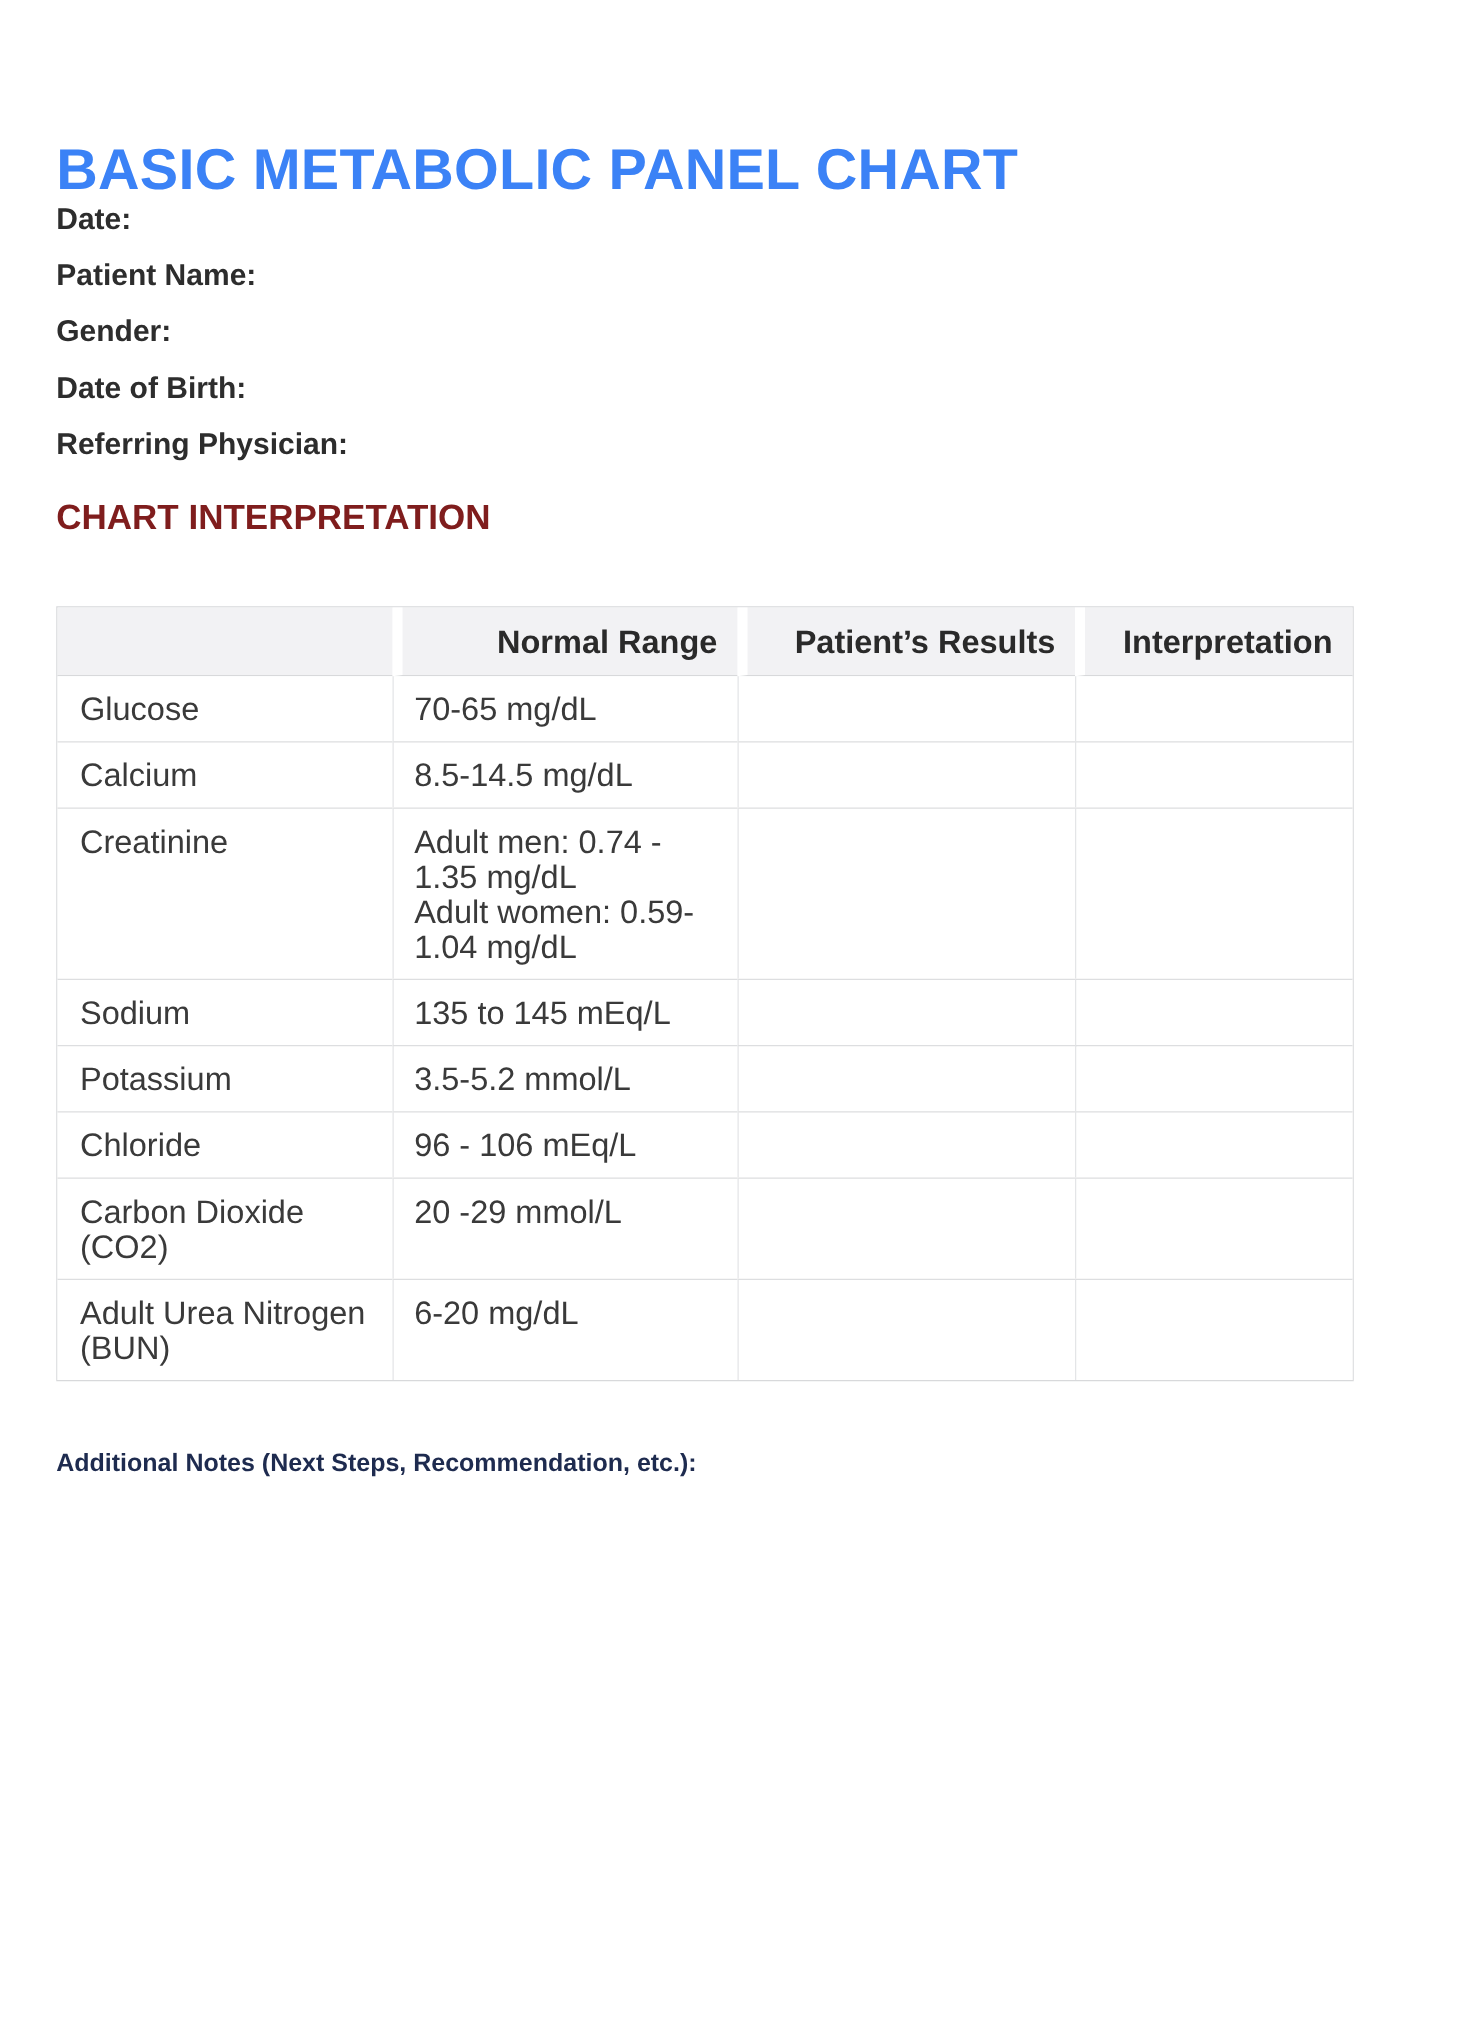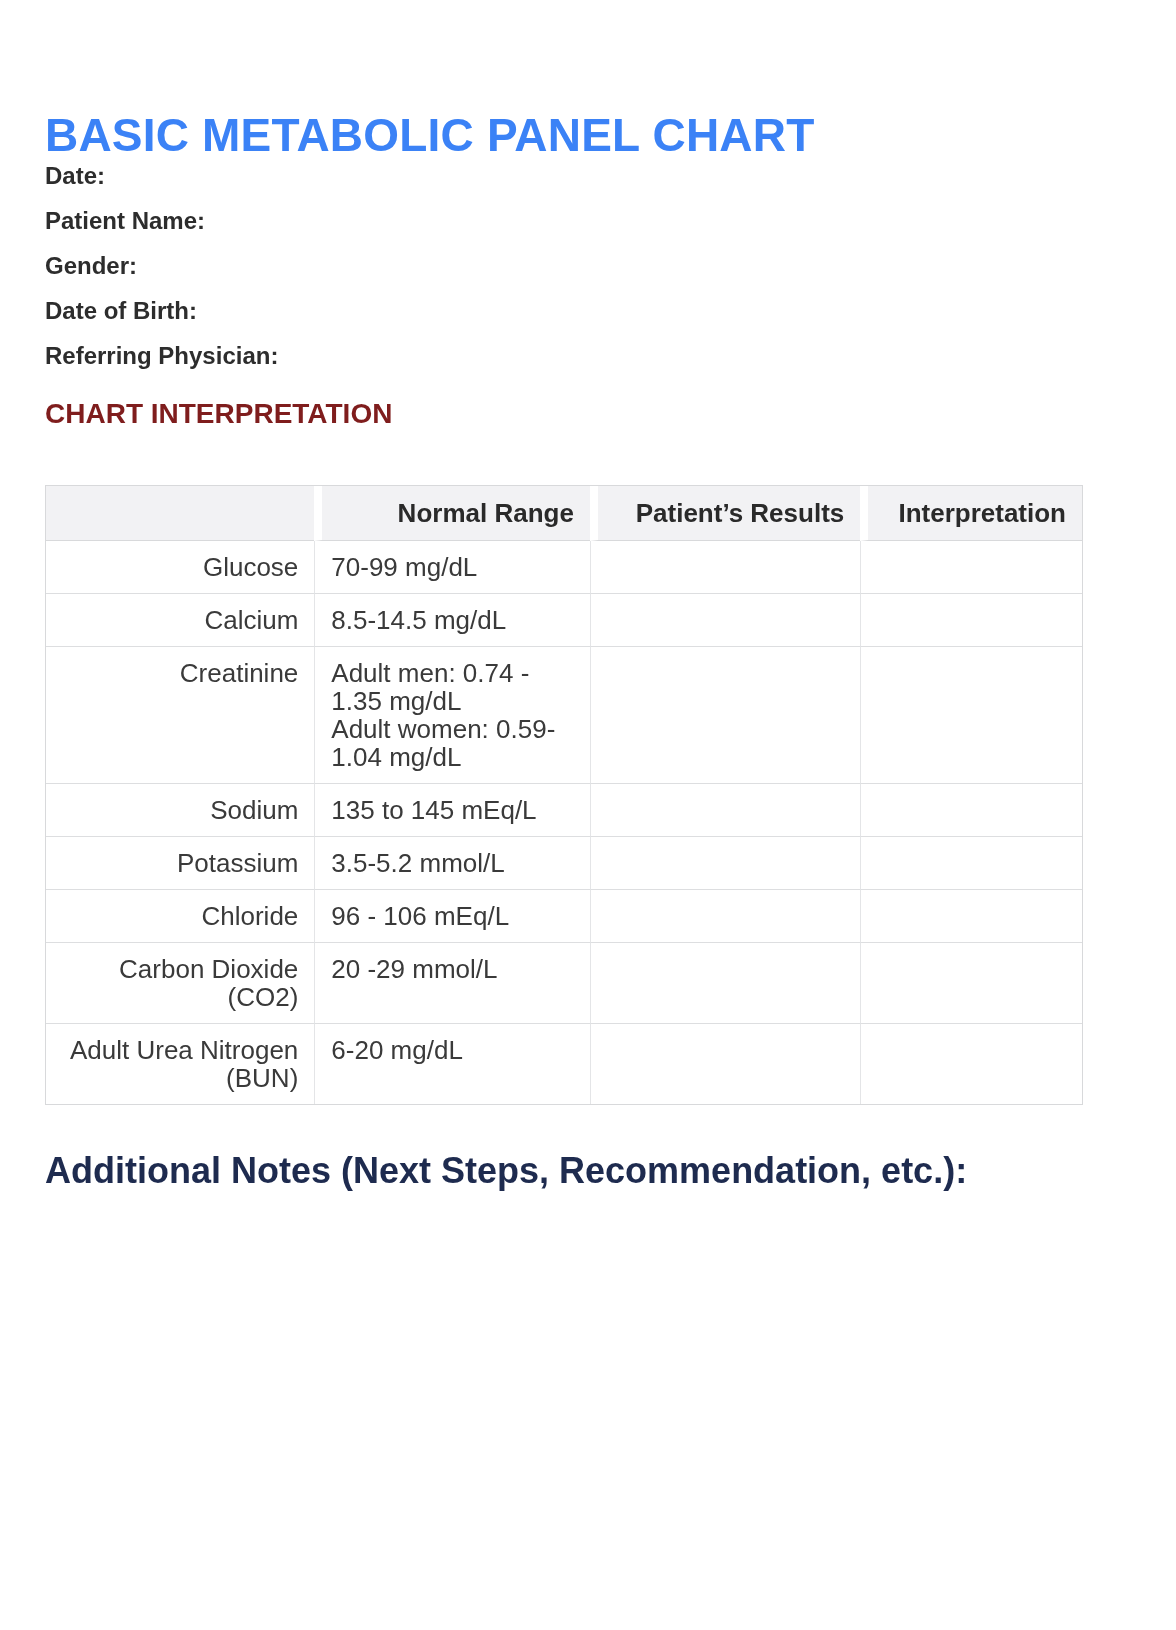--- a/index.html
+++ b/index.html
@@ -67,24 +67,24 @@
     font-size: 26px;
     line-height: 28px;
     color: #3a3a3a;
     vertical-align: top;
     padding: 12px 16px;
     background: #ffffff;
   }
   td + td { border-left: 1px solid #e4e5e7; }
   tr + tr td { border-top: 1px solid #dddee0; }
   td.cell-test, td.cell-range { white-space: pre-line; }
-  td.cell-test { padding-left: 18px; text-align: right; }
+  td.cell-test { padding-left: 18px; }
   .notes-heading {
     margin-top: 50px;
-    font-size: 36px;
+    font-size: 20px;
     line-height: 32px;
     font-weight: bold;
     color: #1e2b4f;
   }
   .notes-area { width: 1038px; height: 360px; }
 </style>
 </head>
 <body>
 
 <div class="page">
@@ -127,21 +127,21 @@
       <tr>
         <th></th>
         <th>Normal Range</th>
         <th>Patient’s Results</th>
         <th>Interpretation</th>
       </tr>
     </thead>
     <tbody>
     <tr>
       <td class="cell-test">Glucose</td>
-      <td class="cell-range">70-99 mg/dL</td>
+      <td class="cell-range">70-65 mg/dL</td>
       <td class="cell-result"></td>
       <td class="cell-interp"></td>
     </tr>
 
     <tr>
       <td class="cell-test">Calcium</td>
       <td class="cell-range">8.5-14.5 mg/dL</td>
       <td class="cell-result"></td>
       <td class="cell-interp"></td>
     </tr>

